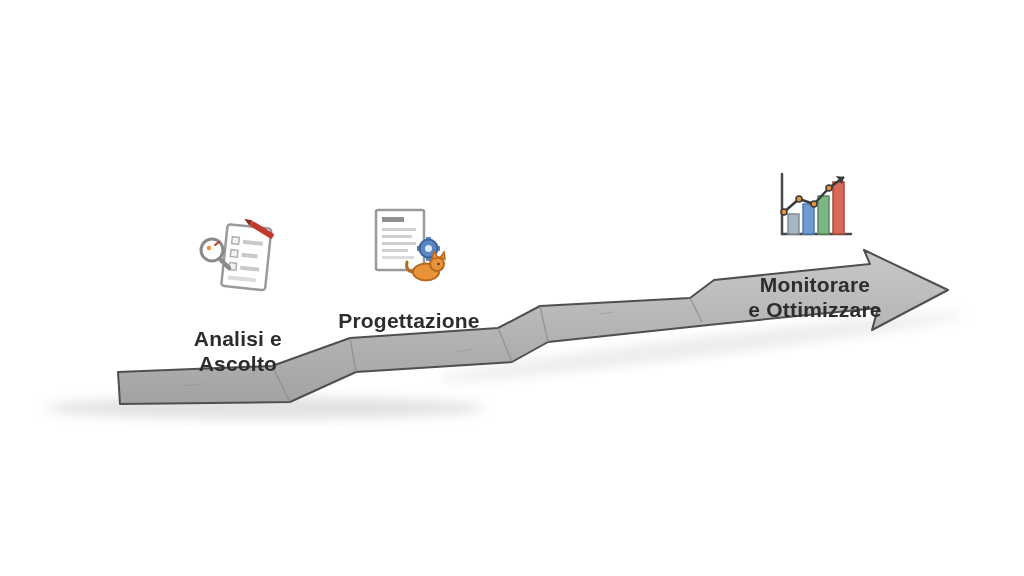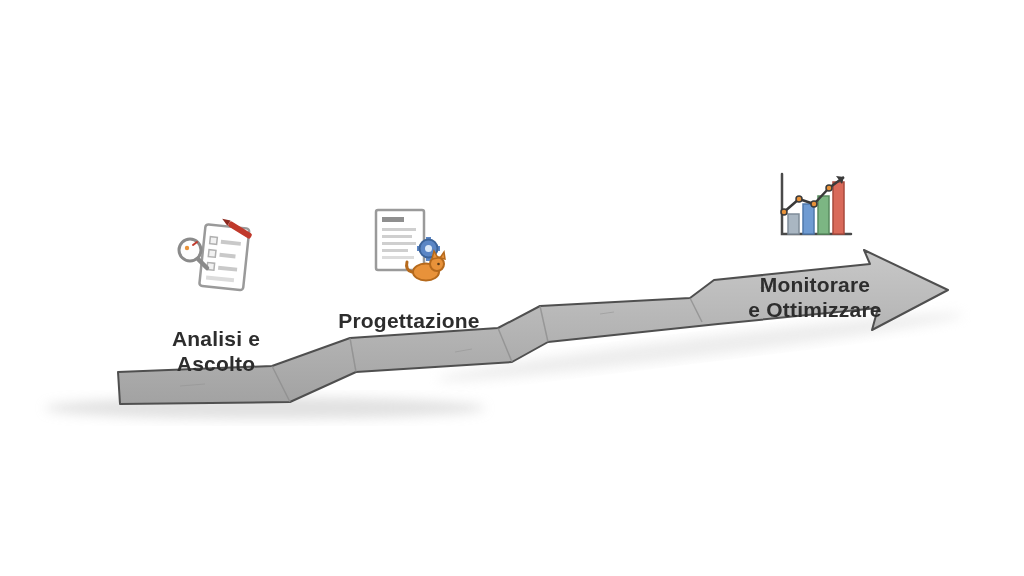--- a/index.html
+++ b/index.html
@@ -31,21 +31,21 @@
     color: #2d2d2d;
     font-size: 21px;
     line-height: 1.2;
     letter-spacing: 0.2px;
   }
   .label-highlight {
     background: #e8e8e8;
     padding: 3px 11px;
     border-radius: 2px;
   }
-  .stage-analisi     { left: 150px; top: 218px; width: 132px; gap: 22px; }
+  .stage-analisi     { left: 150px; top: 218px; width: 132px; gap: 22px; align-items: flex-end; }
   .stage-progettazione { left: 330px; top: 206px; width: 158px; gap: 24px; }
   .stage-comunicazione { left: 520px; top: 198px; width: 178px; gap: 22px; }
   .stage-monitorare  { left: 740px; top: 170px; width: 150px; gap: 26px; }
 </style>
 </head>
 <body>
 
 <div class="canvas">
 
   <svg class="arrow-layer" viewBox="0 0 1024 576" aria-hidden="true">

